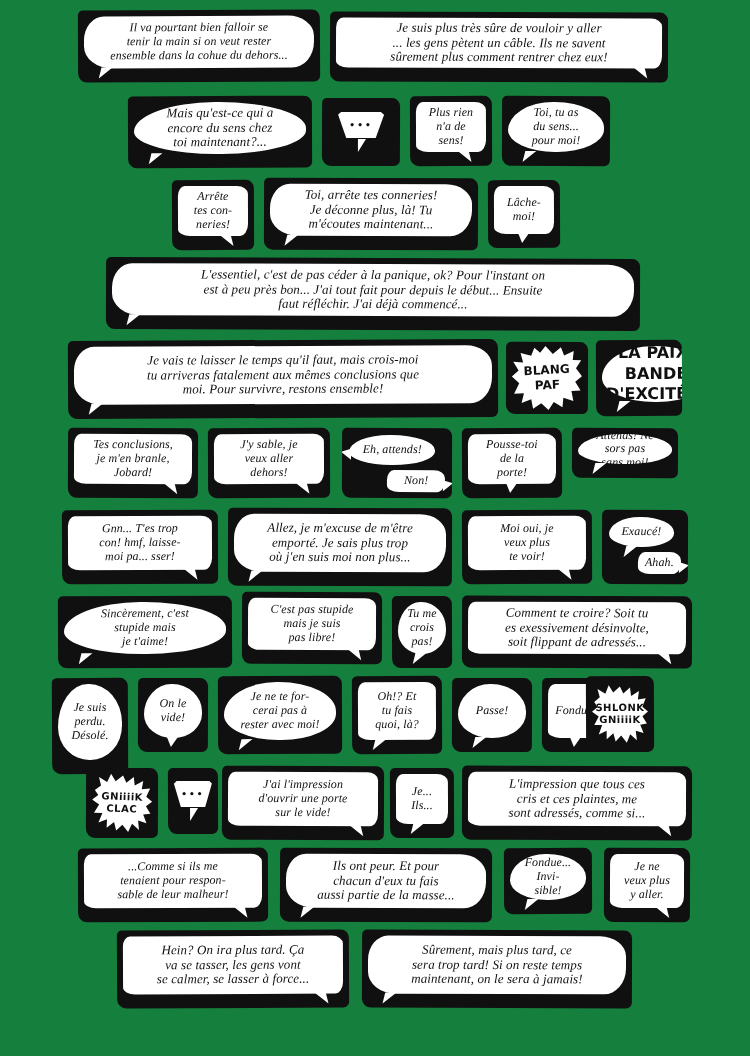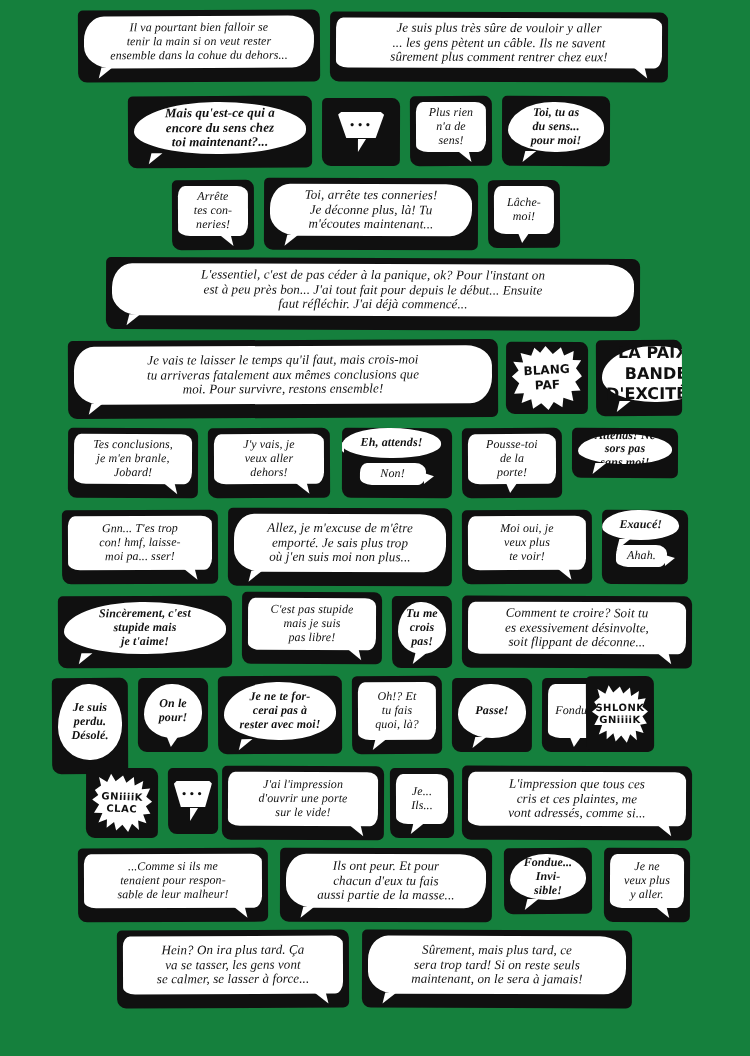--- a/index.html
+++ b/index.html
@@ -19,34 +19,34 @@
   .p-center{align-items:center;justify-content:center;padding:6px;}
   .bubble{
     position:relative;flex:1;background:#ffffff;color:#101010;
     font-style:italic;font-size:13px;line-height:1.14;letter-spacing:.1px;
     display:flex;align-items:center;justify-content:center;text-align:center;
     white-space:pre-line;padding:2px 4px;box-sizing:border-box;
   }
   .fs12{font-size:12px;}
   .b-soft{border-radius:20px 26px 22px 28px / 24px 20px 26px 22px;}
   .b-rect{border-radius:7px 11px 8px 12px / 10px 8px 12px 7px;}
-  .b-oval{border-radius:48% 52% 50% 50% / 58% 52% 46% 44%;font-weight:bold;}
+  .b-oval{border-radius:48% 52% 50% 50% / 58% 52% 46% 44%;}
   
   .t-bl::after{content:"";position:absolute;left:16px;bottom:-10px;width:0;height:0;
     border-top:11px solid #fff;border-right:11px solid transparent;transform:skewX(-14deg);}
   .t-br::after{content:"";position:absolute;right:16px;bottom:-10px;width:0;height:0;
     border-top:11px solid #fff;border-left:11px solid transparent;transform:skewX(14deg);}
   .t-bc::after{content:"";position:absolute;left:50%;margin-left:-6px;bottom:-9px;width:0;height:0;
     border-top:10px solid #fff;border-left:4px solid transparent;border-right:7px solid transparent;}
   .t-l::after{content:"";position:absolute;left:-8px;top:45%;width:0;height:0;
     border-right:10px solid #fff;border-top:3px solid transparent;border-bottom:8px solid transparent;}
   .t-r::after{content:"";position:absolute;right:-8px;top:45%;width:0;height:0;
     border-left:10px solid #fff;border-top:3px solid transparent;border-bottom:8px solid transparent;}
   
-  .stack{flex-direction:column;padding:0;gap:5px;align-items:flex-start;}
+  .stack{flex-direction:column;padding:7px;gap:5px;align-items:flex-end;}
   .stack .bubble{flex:none;}
   .stack .bub1{width:90%;height:30px;margin-right:auto;}
   .stack .bub2{width:60%;height:22px;margin-left:16%;}
   
   .sfx{
     display:flex;align-items:center;justify-content:center;text-align:center;
     white-space:pre-line;background:#ffffff;color:#101010;
     font-family:"DejaVu Sans", sans-serif;font-weight:bold;font-style:normal;
     line-height:1.25;
   }
@@ -138,21 +138,21 @@
 BANDE
 D'EXCITÉS!</div>
   </div>
 
   <div class="panel" style="left:68px;top:428px;width:130px;height:70px">
     <div class="bubble b-rect t-br fs12">Tes conclusions,
 je m'en branle,
 Jobard!</div>
   </div>
   <div class="panel" style="left:208px;top:428px;width:122px;height:70px">
-    <div class="bubble b-rect t-br fs12">J'y vais, je
+    <div class="bubble b-rect t-br fs12">J'y sable, je
 veux aller
 dehors!</div>
   </div>
   <div class="panel stack" style="left:342px;top:428px;width:110px;height:70px">
     <div class="bubble b-oval t-l bub1 fs12">Eh, attends!</div>
     <div class="bubble b-rect t-r bub2 fs12">Non!</div>
   </div>
   <div class="panel" style="left:462px;top:428px;width:100px;height:70px">
     <div class="bubble b-rect t-bc fs12">Pousse-toi
 de la
@@ -195,31 +195,31 @@
 pas libre!</div>
   </div>
   <div class="panel" style="left:392px;top:596px;width:60px;height:72px">
     <div class="bubble b-oval t-bl fs12">Tu me
 crois
 pas!</div>
   </div>
   <div class="panel" style="left:462px;top:596px;width:230px;height:72px">
     <div class="bubble b-rect t-br">Comment te croire? Soit tu
 es exessivement désinvolte,
-soit flippant de déconne...</div>
+soit flippant de adressés...</div>
   </div>
 
   <div class="panel" style="left:52px;top:678px;width:76px;height:96px">
     <div class="bubble b-oval fs12">Je suis
 perdu.
 Désolé.</div>
   </div>
   <div class="panel" style="left:138px;top:678px;width:70px;height:74px">
     <div class="bubble b-oval t-bc fs12">On le
-pour!</div>
+vide!</div>
   </div>
   <div class="panel" style="left:218px;top:676px;width:124px;height:78px">
     <div class="bubble b-oval t-bl fs12">Je ne te for-
 cerai pas à
 rester avec moi!</div>
   </div>
   <div class="panel" style="left:452px;top:678px;width:80px;height:74px">
     <div class="bubble b-oval t-bl fs12">Passe!</div>
   </div>
   <div class="panel" style="left:352px;top:676px;width:90px;height:78px">
@@ -249,21 +249,21 @@
 d'ouvrir une porte
 sur le vide!</div>
   </div>
   <div class="panel" style="left:390px;top:768px;width:64px;height:70px">
     <div class="bubble b-rect t-bl fs12">Je...
 Ils...</div>
   </div>
   <div class="panel" style="left:462px;top:766px;width:230px;height:74px">
     <div class="bubble b-rect t-br">L'impression que tous ces
 cris et ces plaintes, me
-vont adressés, comme si...</div>
+sont adressés, comme si...</div>
   </div>
 
   <div class="panel" style="left:78px;top:848px;width:190px;height:74px">
     <div class="bubble b-rect t-br fs12">...Comme si ils me
 tenaient pour respon-
 sable de leur malheur!</div>
   </div>
   <div class="panel" style="left:280px;top:848px;width:212px;height:74px">
     <div class="bubble b-soft t-bl">Ils ont peur. Et pour
 chacun d'eux tu fais
@@ -280,17 +280,17 @@
 y aller.</div>
   </div>
 
   <div class="panel" style="left:117px;top:930px;width:232px;height:78px">
     <div class="bubble b-rect t-br">Hein? On ira plus tard. Ça
 va se tasser, les gens vont
 se calmer, se lasser à force...</div>
   </div>
   <div class="panel" style="left:362px;top:930px;width:270px;height:78px">
     <div class="bubble b-soft t-bl">Sûrement, mais plus tard, ce
-sera trop tard! Si on reste seuls
+sera trop tard! Si on reste temps
 maintenant, on le sera à jamais!</div>
   </div>
 
 </div>
 
 </body></html>

